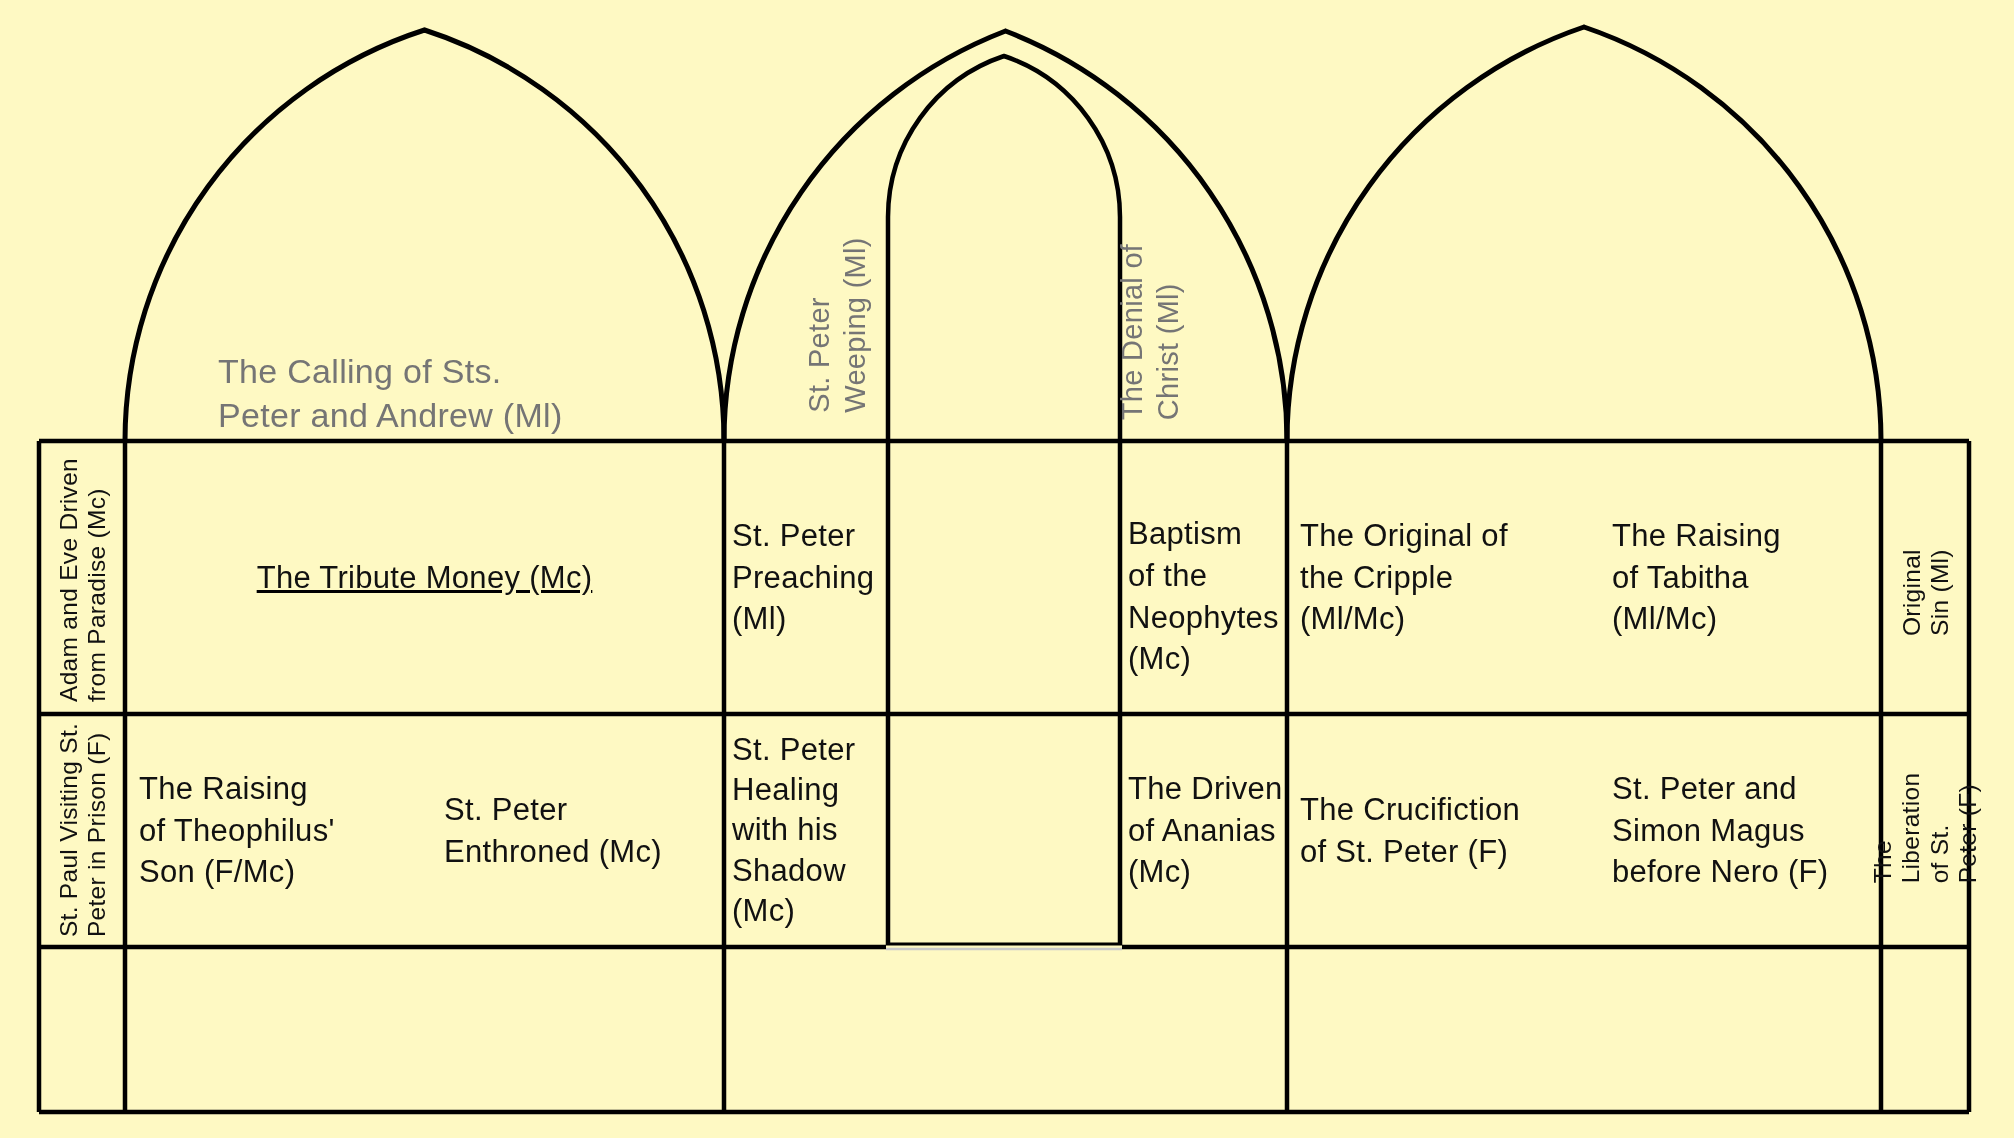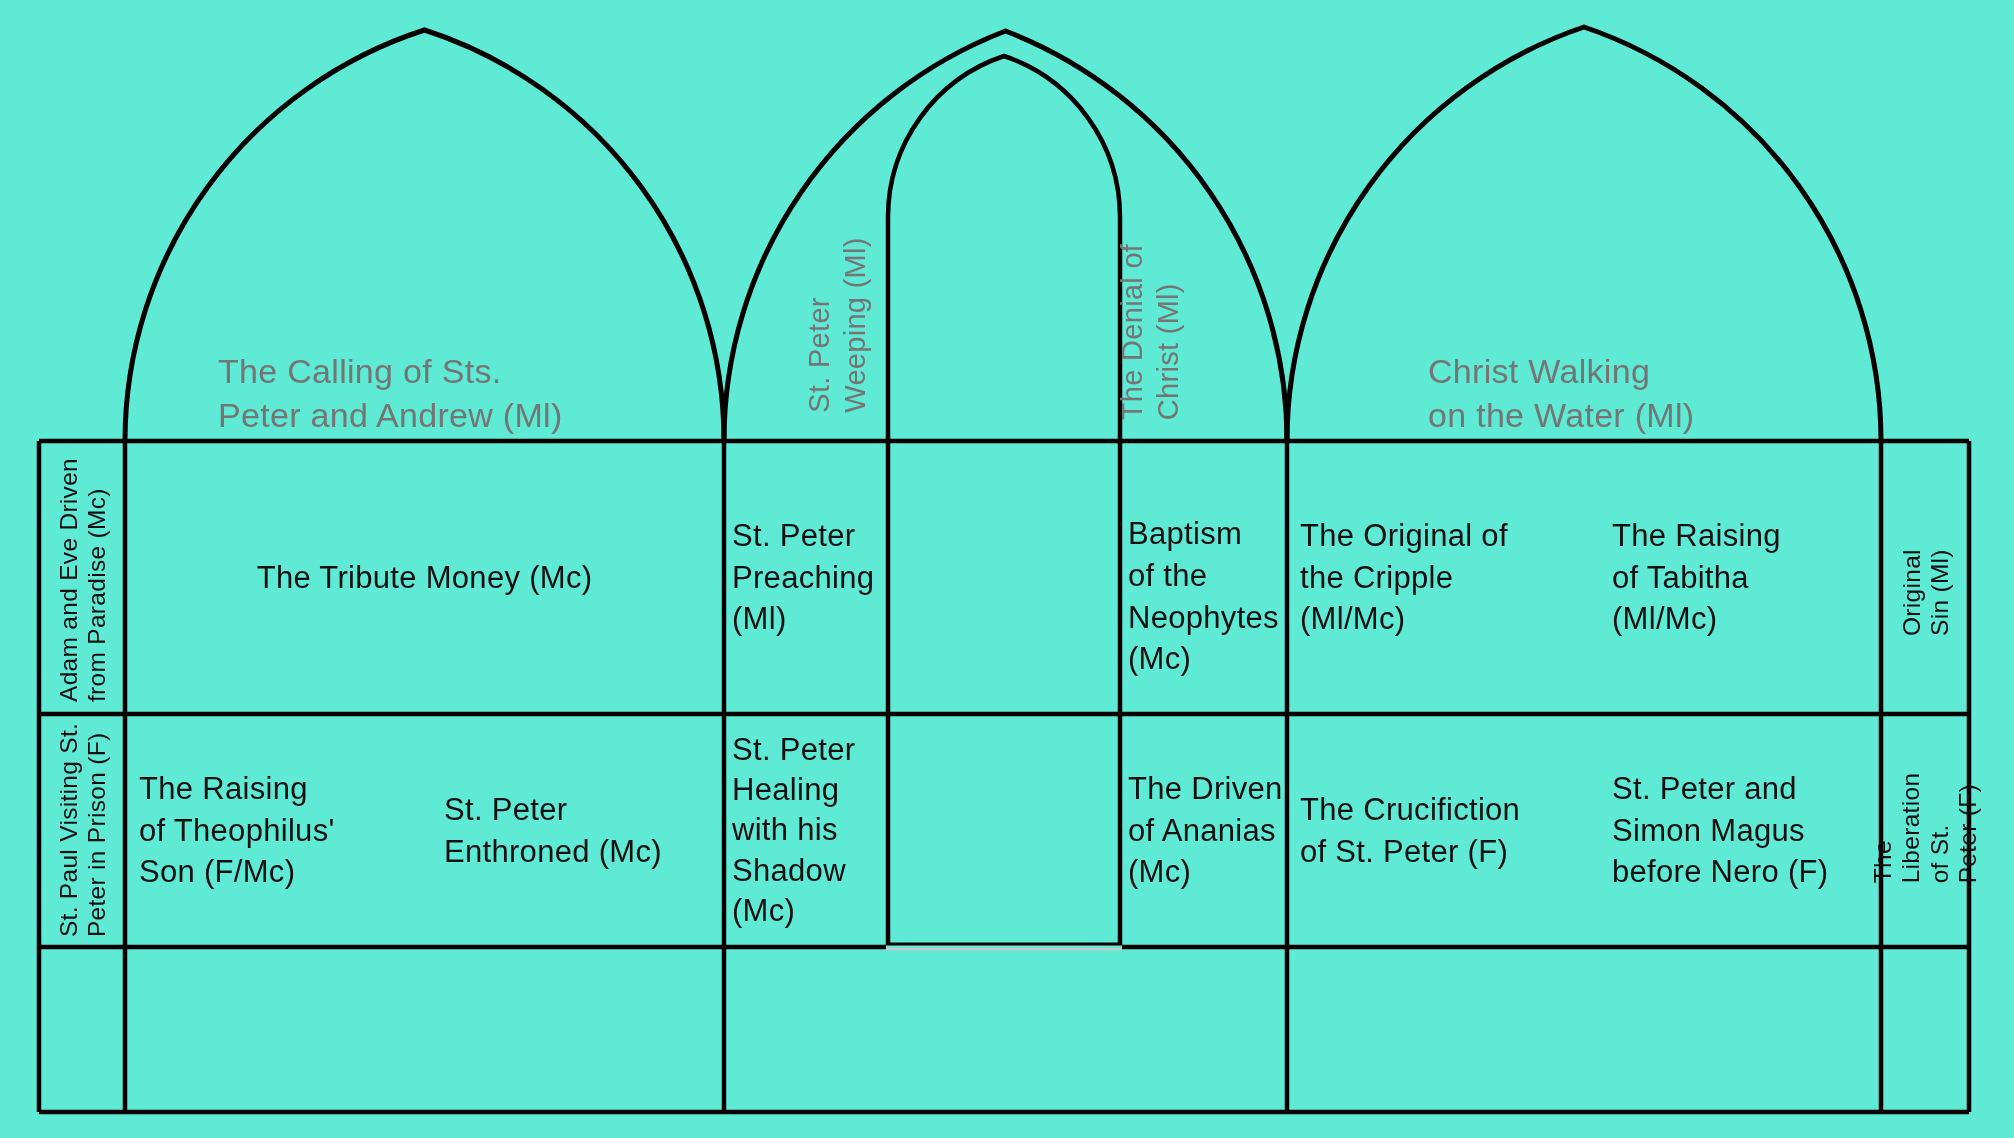--- a/index.html
+++ b/index.html
@@ -1,20 +1,20 @@
 <!DOCTYPE html>
 <html><head>
 <meta charset="utf-8">
 <style>
   html, body { margin: 0; padding: 0; background: #ffffff; }
   #stage {
     position: relative;
     width: 2014px;
     height: 1138px;
-    background: #5eead4;
+    background: #fef9c3;
     font-family: "Liberation Sans", "DejaVu Sans", sans-serif;
     overflow: hidden;
   }
   #linework { position: absolute; left: 0; top: 0; }
   .lbl {
     position: absolute;
     white-space: pre-line;
     color: #111111;
     font-size: 31px;
     line-height: 1.34;
@@ -29,21 +29,21 @@
   }
   .side-lbl { font-size: 24.5px; line-height: 1.16; }
   .win-lbl  { font-size: 29px; line-height: 1.25; }
   .cell {
     position: absolute;
     display: flex;
     flex-direction: column;
     justify-content: center;
   }
   .cell .txt { white-space: pre-line; color: #111111; font-size: 31px; line-height: 1.34; letter-spacing: 0.3px; }
-  .cell.center { align-items: center; text-align: left; }
+  .cell.center { align-items: center; text-align: left; text-decoration: underline; }
 </style>
 </head>
 <body>
 
 <div id="stage">
 
   <svg id="linework" width="2014" height="1138" viewBox="0 0 2014 1138" fill="none" stroke="#000000" stroke-linecap="butt">
 
     <g stroke-width="5">
       <path d="M 125 441 A 432 432 0 0 1 424.5 30 A 432 432 0 0 1 724 441"></path>
@@ -76,22 +76,20 @@
 
   <div class="lbl arch-lbl muted" style="left:218px; top:350px;">The Calling of Sts.
 Peter and Andrew (Ml)</div>
 
   <div class="lbl win-lbl muted rot" style="left:837px; top:325px;">St. Peter
 Weeping (Ml)</div>
 
   <div class="lbl win-lbl muted rot" style="left:1150px; top:332px;">The Denial of
 Christ (Ml)</div>
 
-  <div class="lbl arch-lbl muted" style="left:1428px; top:350px;">Christ Walking
-on the Water (Ml)</div>
 
   <div class="lbl side-lbl rot" style="left:83px; top:580px;">Adam and Eve Driven
 from Paradise (Mc)</div>
 
   <div class="lbl side-lbl rot" style="left:83px; top:830px;">St. Paul Visiting St.
 Peter in Prison (F)</div>
 
   <div class="lbl side-lbl rot" style="left:1926px; top:592px;">Original Sin (Ml)</div>
 
   <div class="lbl side-lbl rot" style="left:1926px; top:828px;">The Liberation

